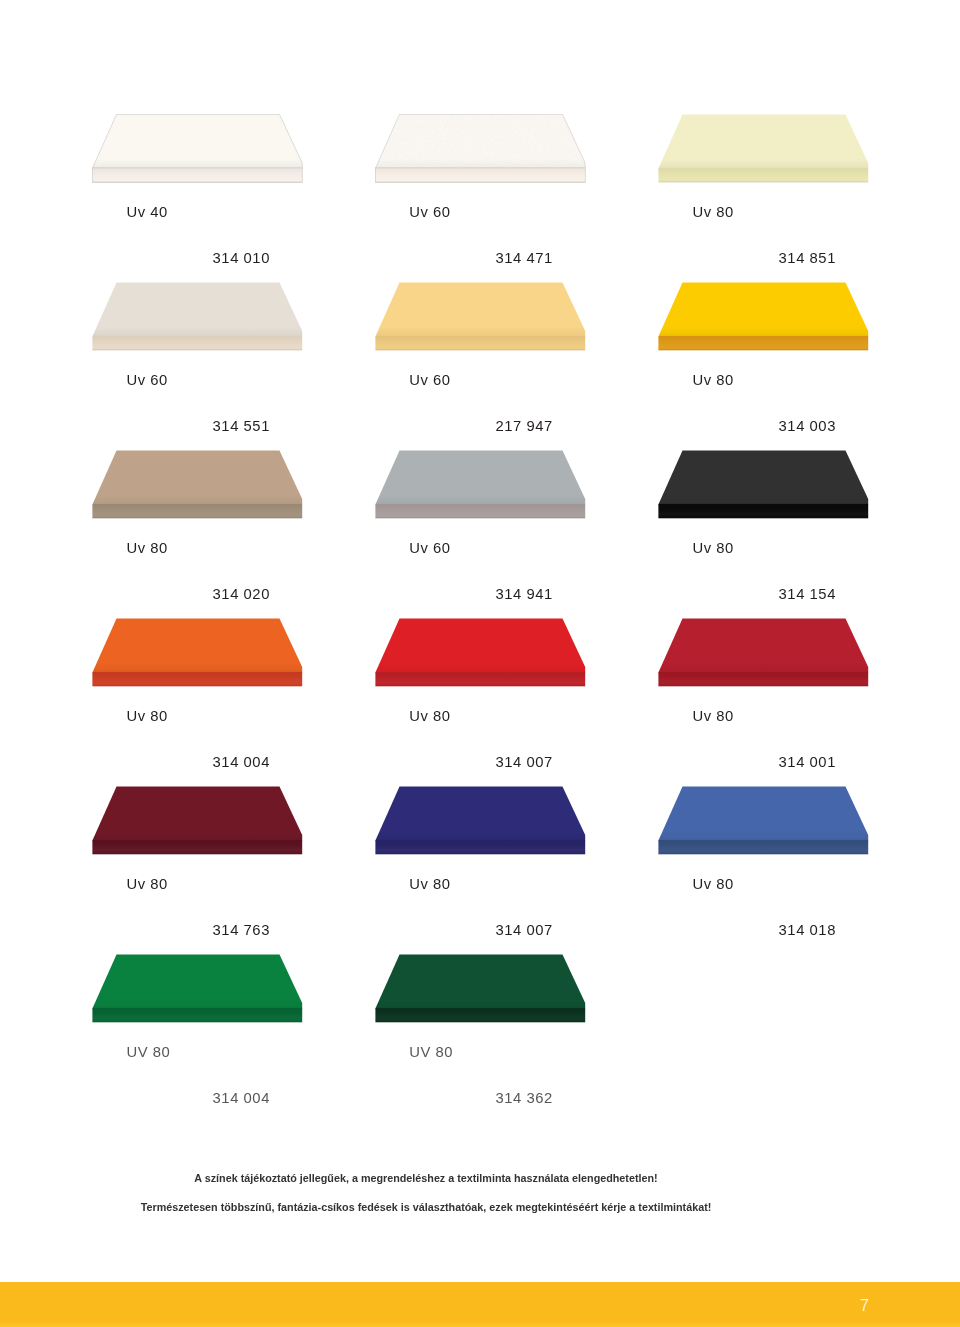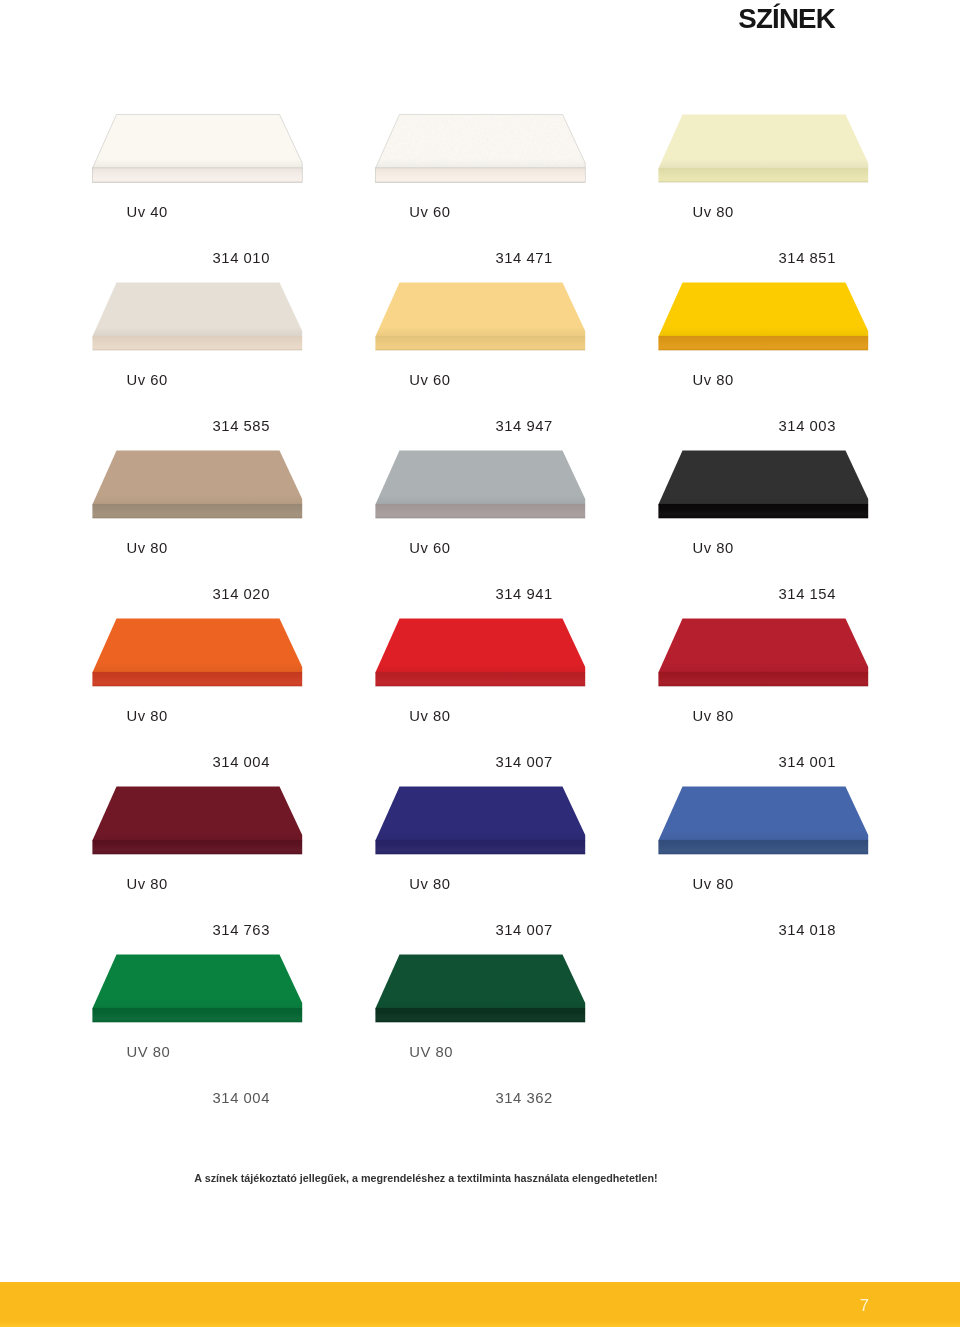--- a/index.html
+++ b/index.html
@@ -17,21 +17,20 @@
   .note1{top:1171px;line-height:14.8px;}
   .note2{top:1200px;line-height:14.8px;}
   .footer{position:absolute;left:0;top:1282px;width:960px;height:45px;background:#fbba1c;
           background:linear-gradient(to bottom,#fbba1c 0%,#fbba1c 88%,#fdc62a 100%);}
   .pageno{position:absolute;left:0;top:1296.5px;width:869px;text-align:right;font-size:16.5px;color:#fff4cf;font-weight:400;line-height:16.5px;}
 </style>
 </head>
 <body>
 
 <div class="page">
-  <div class="title">SZÍNEK</div>
   <div class="grid" id="grid">
   <div class="cell" style="left:91.8px;top:114px">
     <div class="swatch"><svg width="211" height="69" viewBox="0 0 211 69">
             <defs>
               <linearGradient id="g0" x1="0" y1="0" x2="0" y2="1">
                 <stop offset="0" stop-color="#fbf7f1"></stop>
                 <stop offset="0.82" stop-color="#fbf7f1"></stop>
                 <stop offset="1" stop-color="#eeebe5"></stop>
               </linearGradient>
               <linearGradient id="h0" x1="0" y1="0" x2="0" y2="1">
@@ -122,21 +121,21 @@
                 <stop offset="0.72" stop-color="#e9d9c8"></stop>
                 <stop offset="0.92" stop-color="#e8d8c7"></stop>
                 <stop offset="1" stop-color="#c3b5a6"></stop>
               </linearGradient>
             </defs>
             <polygon points="24.5,0.4 187.5,0.4 210.2,49 210.2,54.4 0.4,54.4" fill="url(#g3)"></polygon>
             <rect x="0.4" y="53.9" width="209.8" height="14.4" fill="url(#h3)"></rect>
           </svg></div>
     <div class="labels">
       <span class="lbl-a">Uv 60</span>
-          <span class="lbl-b">314 585</span>
+          <span class="lbl-b">314 551</span>
     </div>
   </div>
   <div class="cell" style="left:374.6px;top:282px">
     <div class="swatch"><svg width="211" height="69" viewBox="0 0 211 69">
             <defs>
               <linearGradient id="g4" x1="0" y1="0" x2="0" y2="1">
                 <stop offset="0" stop-color="#f8d588"></stop>
                 <stop offset="0.82" stop-color="#f8d588"></stop>
                 <stop offset="1" stop-color="#ecca81"></stop>
               </linearGradient>
@@ -146,21 +145,21 @@
                 <stop offset="0.72" stop-color="#efcd84"></stop>
                 <stop offset="0.92" stop-color="#eecc81"></stop>
                 <stop offset="1" stop-color="#c8ab6c"></stop>
               </linearGradient>
             </defs>
             <polygon points="24.5,0.4 187.5,0.4 210.2,49 210.2,54.4 0.4,54.4" fill="url(#g4)"></polygon>
             <rect x="0.4" y="53.9" width="209.8" height="14.4" fill="url(#h4)"></rect>
           </svg></div>
     <div class="labels">
       <span class="lbl-a">Uv 60</span>
-          <span class="lbl-b">314 947</span>
+          <span class="lbl-b">217 947</span>
     </div>
   </div>
   <div class="cell" style="left:657.8px;top:282px">
     <div class="swatch"><svg width="211" height="69" viewBox="0 0 211 69">
             <defs>
               <linearGradient id="g5" x1="0" y1="0" x2="0" y2="1">
                 <stop offset="0" stop-color="#fccc00"></stop>
                 <stop offset="0.82" stop-color="#fccc00"></stop>
                 <stop offset="1" stop-color="#efc200"></stop>
               </linearGradient>
@@ -440,16 +439,17 @@
             <rect x="0.4" y="53.9" width="209.8" height="14.4" fill="url(#h16)"></rect>
           </svg></div>
     <div class="labels" style="color: rgb(87, 87, 87);">
       <span class="lbl-a">UV 80</span>
           <span class="lbl-b">314 362</span>
     </div>
   </div>
   </div>
   <div class="notes note1">A színek tájékoztató jellegűek, a  megrendeléshez a textilminta  használata elengedhetetlen!</div>
   <div class="notes note2">
+    <div>Természetesen többszínű, fantázia-csíkos  fedések is választhatóak, ezek megtekintéséért kérje a textilmintákat!</div>
   </div>
   <div class="footer"></div>
   <div class="pageno">7</div>
 </div>
 
 </body></html>

